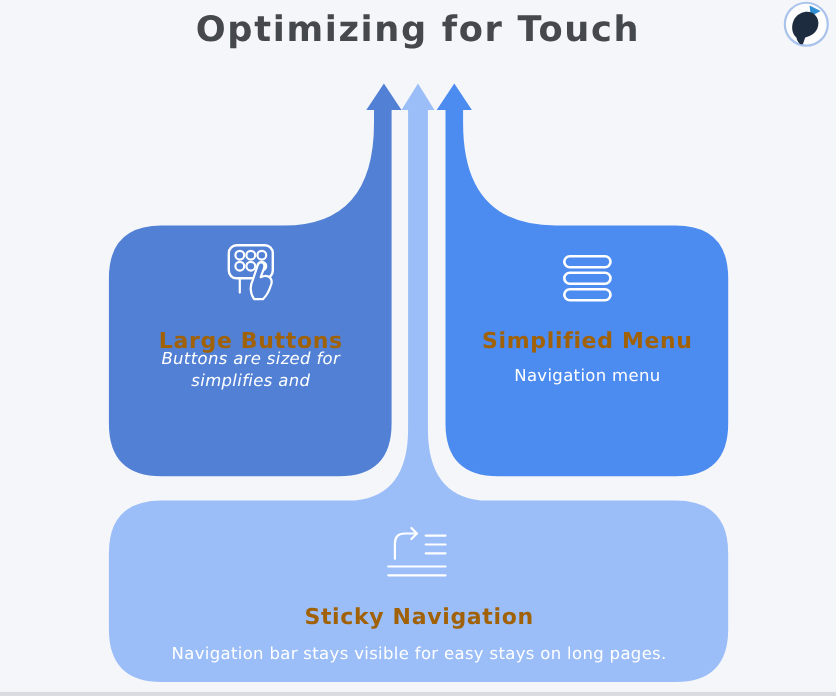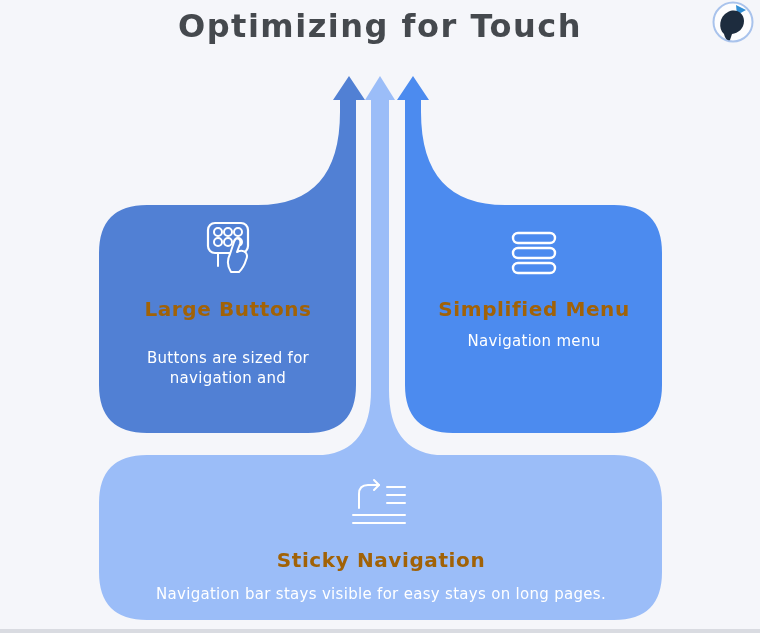--- a/index.html
+++ b/index.html
@@ -15,21 +15,21 @@
   }
   #diagram{top:0;left:0;width:760px;height:633px;}
   .card-title{
     text-align:center;color:#a16207;font-weight:bold;
     font-size:20px;letter-spacing:0.6px;
   }
   .card-body{
     text-align:center;color:#ffffff;font-size:15px;line-height:20px;letter-spacing:0.3px;
   }
   #lb-title{top:297px;left:99px;width:258px;}
-  #lb-body{top:348px;left:99px;width:258px;}
+  #lb-body{top:316px;left:99px;width:258px;font-style:italic;}
   #sm-title{top:297px;left:405px;width:258px;}
   #sm-body{top:331px;left:405px;width:258px;}
   #sn-title{top:548px;left:99px;width:564px;}
   #sn-body{top:584px;left:99px;width:564px;}
   #keypad-icon{top:220px;left:203px;}
   #burger-icon{top:230px;left:510px;}
   #sticky-icon{top:477px;left:351px;}
   #brand{top:1px;left:711px;width:44px;height:44px;cursor:pointer;}
   #bottom-edge{left:0;bottom:0;width:760px;height:4px;background:#d9dbe1;}
 </style>
@@ -76,21 +76,21 @@
     <circle cx="25" cy="22" r="4" stroke-width="2"></circle>
     <circle cx="35" cy="22" r="4" stroke-width="2"></circle>
     <line x1="15" y1="33" x2="15" y2="46" stroke-width="2"></line>
     <path d="M28 52 C 24 46 24 40 27 34 L 31 22 Q 33 17 36 19 Q 38 20 37 24
              L 34 32 Q 40 29 43 33 Q 45 36 43 40 Q 41 47 36 52 Z" stroke-width="2" fill="#5180d4"></path>
   </svg>
 </div>
 <div id="lb-title" class="abs card-title">Large Buttons</div>
 <div id="lb-body" class="abs card-body">
   <div>Buttons are sized for</div>
-  <div>navigation and</div>
+  <div>simplifies and</div>
 </div>
 
 <div id="burger-icon" class="abs">
   <svg width="48" height="50" viewBox="0 0 48 50" fill="none" stroke="#ffffff" stroke-width="2.4" stroke-linecap="round" stroke-linejoin="round">
     <rect x="3" y="3" width="42" height="10" rx="5"></rect>
     <rect x="3" y="18" width="42" height="10" rx="5"></rect>
     <rect x="3" y="33" width="42" height="10" rx="5"></rect>
   </svg>
 </div>
 <div id="sm-title" class="abs card-title">Simplified Menu</div>

